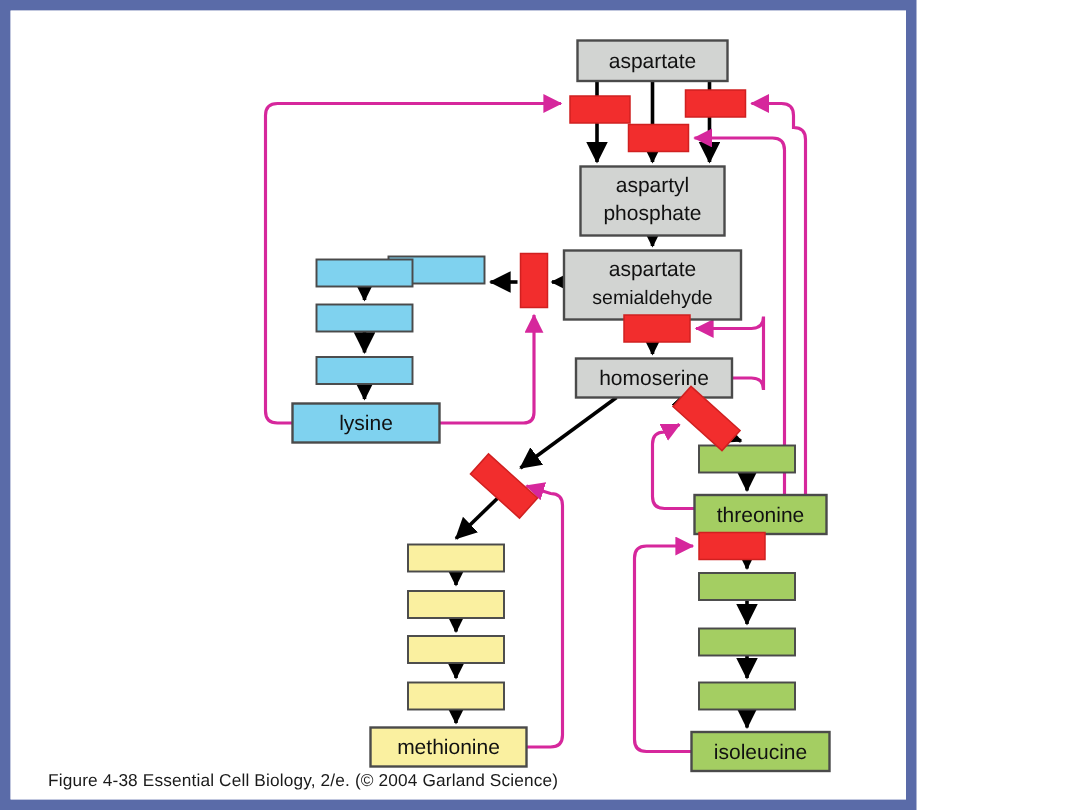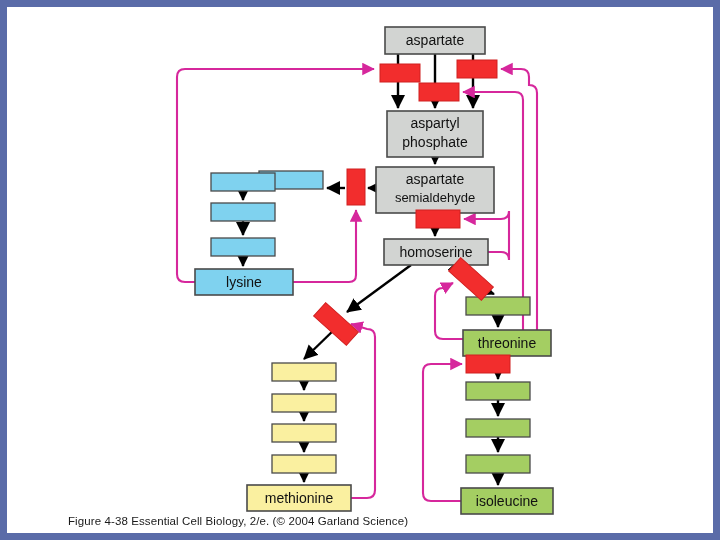--- a/index.html
+++ b/index.html
@@ -1,22 +1,22 @@
 <!DOCTYPE html>
 <html><head>
 <meta charset="utf-8">
 <style>
   html,body{margin:0;padding:0;background:#ffffff;}
   body{width:720px;height:540px;font-family:"Liberation Sans",sans-serif;}
-  #frame{position:relative;width:720px;height:540px;box-sizing:border-box;
+  #frame{position:relative;width:611px;height:540px;box-sizing:border-box;
          border:7px solid #5a6ba8;background:#ffffff;overflow:hidden;}
   #inner{position:absolute;inset:0;background:#ffffff;}
   #canvas{position:absolute;left:0;top:0;width:706px;height:526px;}
   .cap{position:absolute;left:25px;top:508px;font-size:11.5px;color:#1a1a1a;
-       font-family:"Liberation Sans",sans-serif;letter-spacing:.1px;white-space:nowrap;margin-left:36px;}
+       font-family:"Liberation Sans",sans-serif;letter-spacing:.1px;white-space:nowrap;}
   svg{display:block;}
   .lbl{font-family:"Liberation Sans",sans-serif;font-size:14px;fill:#111111;
        text-anchor:middle;dominant-baseline:middle;}
   .lbl-sm{font-size:13px;}
 </style>
 </head>
 <body>
 
 <div id="frame">
  <div id="inner">

